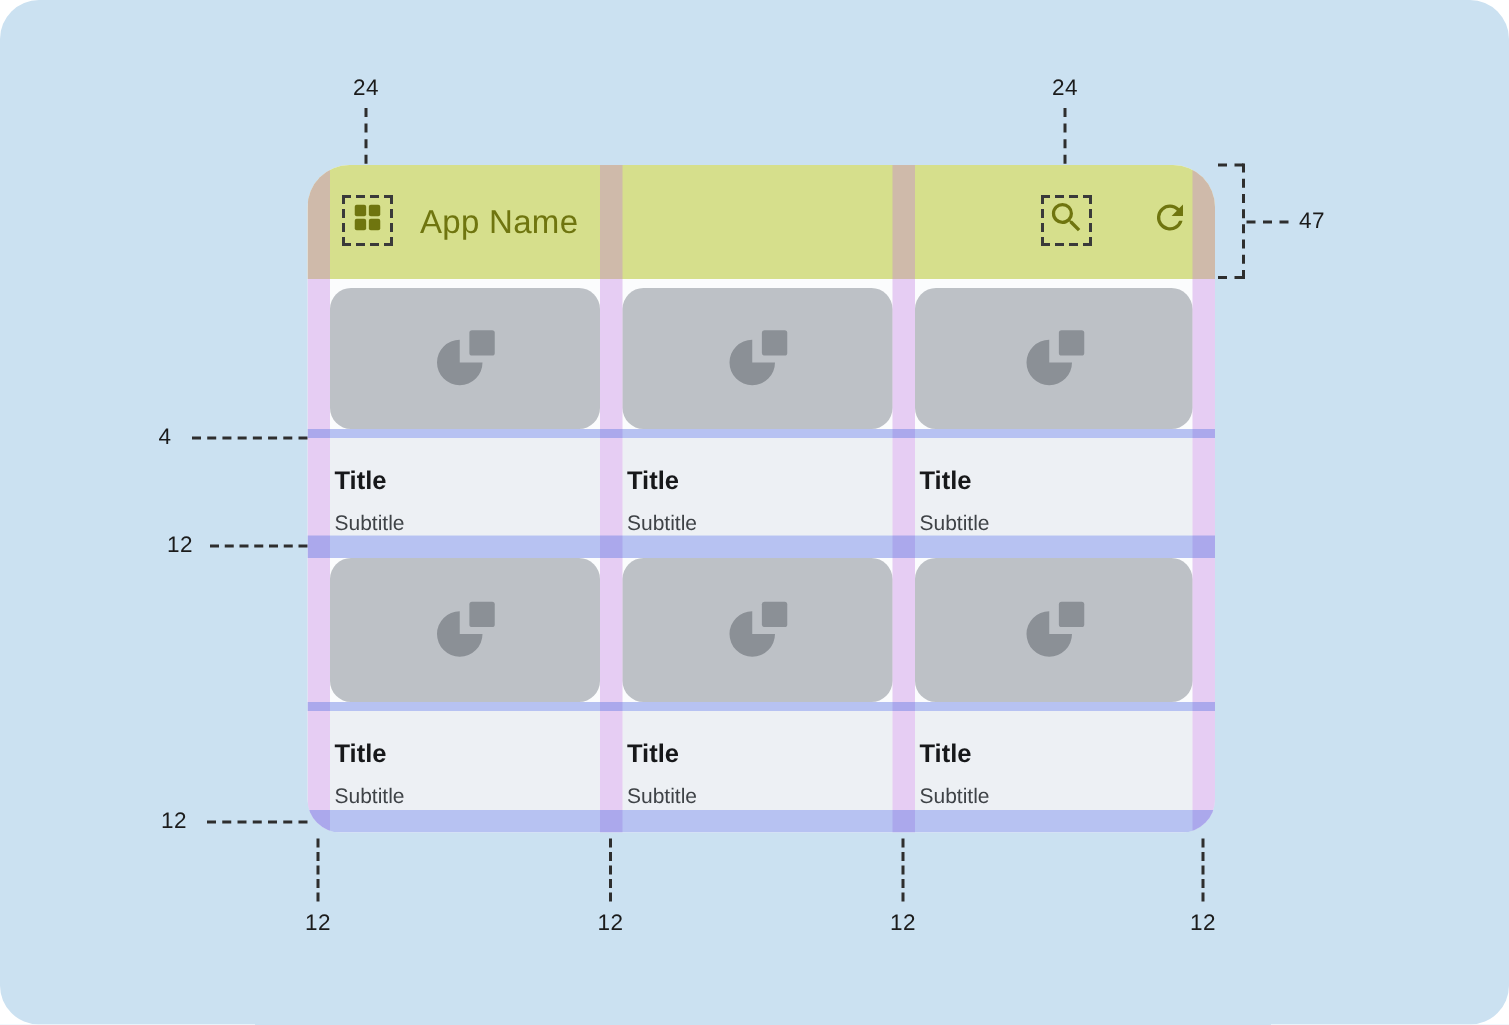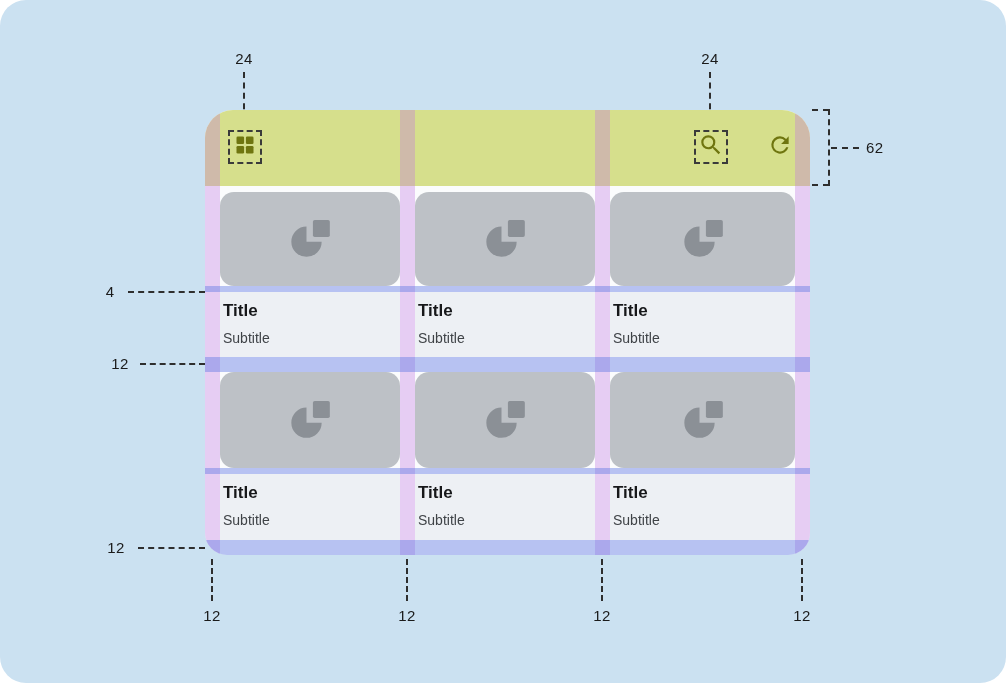--- a/index.html
+++ b/index.html
@@ -12,21 +12,21 @@
   .appbar{position:absolute;left:0;top:0;width:605px;height:76px;background:#d6df8c;z-index:1;}
   .appbar-title{position:absolute;left:75px;top:21px;height:34px;line-height:34px;
                 font-size:22px;font-weight:500;color:#6f750f;letter-spacing:.2px;}
   .iconbox{position:absolute;top:20px;width:34px;height:34px;display:flex;
            align-items:center;justify-content:center;box-sizing:border-box;}
   .iconbox.dashed{border:2px dashed #3a3a3a;}
 
   .content{position:absolute;left:0;top:76px;width:605px;height:369px;z-index:1;}
   .media{position:absolute;background:#bdc1c6;border-radius:14px;
          display:flex;align-items:center;justify-content:center;}
-  .textblock{position:absolute;background:#edf0f4;box-sizing:border-box;padding:9px 4px 0 3px;}
+  .textblock{position:absolute;background:#edf0f4;box-sizing:border-box;padding:19px 4px 0 3px;}
   .card-title{font-size:17px;font-weight:700;color:#17181a;line-height:20px;}
   .card-sub{font-size:14px;color:#3f4347;line-height:18px;margin-top:8px;}
 
   
   .vstripe{position:absolute;top:0;bottom:0;width:15px;background:rgba(193,122,224,0.36);z-index:3;}
   .hstripe{position:absolute;left:0;width:605px;background:rgba(99,125,229,0.45);z-index:4;}
 
   
   .dash-h{position:absolute;height:0;border-top:2px dashed #2e2e2e;}
   .dash-v{position:absolute;width:0;border-left:2px dashed #2e2e2e;}
@@ -45,20 +45,21 @@
           <svg width="24" height="24" viewBox="0 0 24 24">
             <g fill="#6f750f">
               <rect x="3.5" y="3.5" width="7.6" height="7.6" rx="1.3"></rect>
               <rect x="12.9" y="3.5" width="7.6" height="7.6" rx="1.3"></rect>
               <rect x="3.5" y="12.9" width="7.6" height="7.6" rx="1.3"></rect>
               <rect x="12.9" y="12.9" width="7.6" height="7.6" rx="1.3"></rect>
             </g>
           </svg>
         </span>
       </div>
+      <div class="appbar-title">App Name</div>
       <div class="iconbox dashed" style="left:489px;">
         <span>
           <svg width="26" height="26" viewBox="0 0 24 24">
             <path fill="#6f750f" d="M15.5 14h-.79l-.28-.27A6.47 6.47 0 0 0 16 9.5 6.5 6.5 0 1 0 9.5 16c1.61 0 3.09-.59 4.23-1.57l.27.28v.79l5 4.99L20.49 19l-4.99-5zm-6 0A4.5 4.5 0 1 1 14 9.5 4.49 4.49 0 0 1 9.5 14z"></path>
           </svg>
         </span>
       </div>
       <div class="iconbox" style="left:558px;">
         <span>
           <svg width="26" height="26" viewBox="0 0 24 24">
@@ -149,21 +150,21 @@
   <div class="dim-label" style="left:230px;top:50px;width:28px;">24</div>
   <div class="dash-v" style="left:243px;top:72px;height:58px;"></div>
 
   <div class="dim-label" style="left:696px;top:50px;width:28px;">24</div>
   <div class="dash-v" style="left:709px;top:72px;height:58px;"></div>
 
   <div class="dash-h" style="left:812px;top:109px;width:17px;"></div>
   <div class="dash-h" style="left:812px;top:184px;width:17px;"></div>
   <div class="dash-v" style="left:828px;top:109px;height:77px;"></div>
   <div class="dash-h" style="left:831px;top:147px;width:28px;"></div>
-  <div class="dim-label" style="left:866px;top:139px;width:30px;text-align:left;">62</div>
+  <div class="dim-label" style="left:866px;top:139px;width:30px;text-align:left;">47</div>
 
   <div class="dim-label" style="left:98px;top:283px;width:24px;">4</div>
   <div class="dash-h" style="left:128px;top:291px;width:77px;"></div>
 
   <div class="dim-label" style="left:106px;top:355px;width:28px;">12</div>
   <div class="dash-h" style="left:140px;top:363px;width:65px;"></div>
 
   <div class="dim-label" style="left:102px;top:539px;width:28px;">12</div>
   <div class="dash-h" style="left:138px;top:547px;width:67px;"></div>
 

